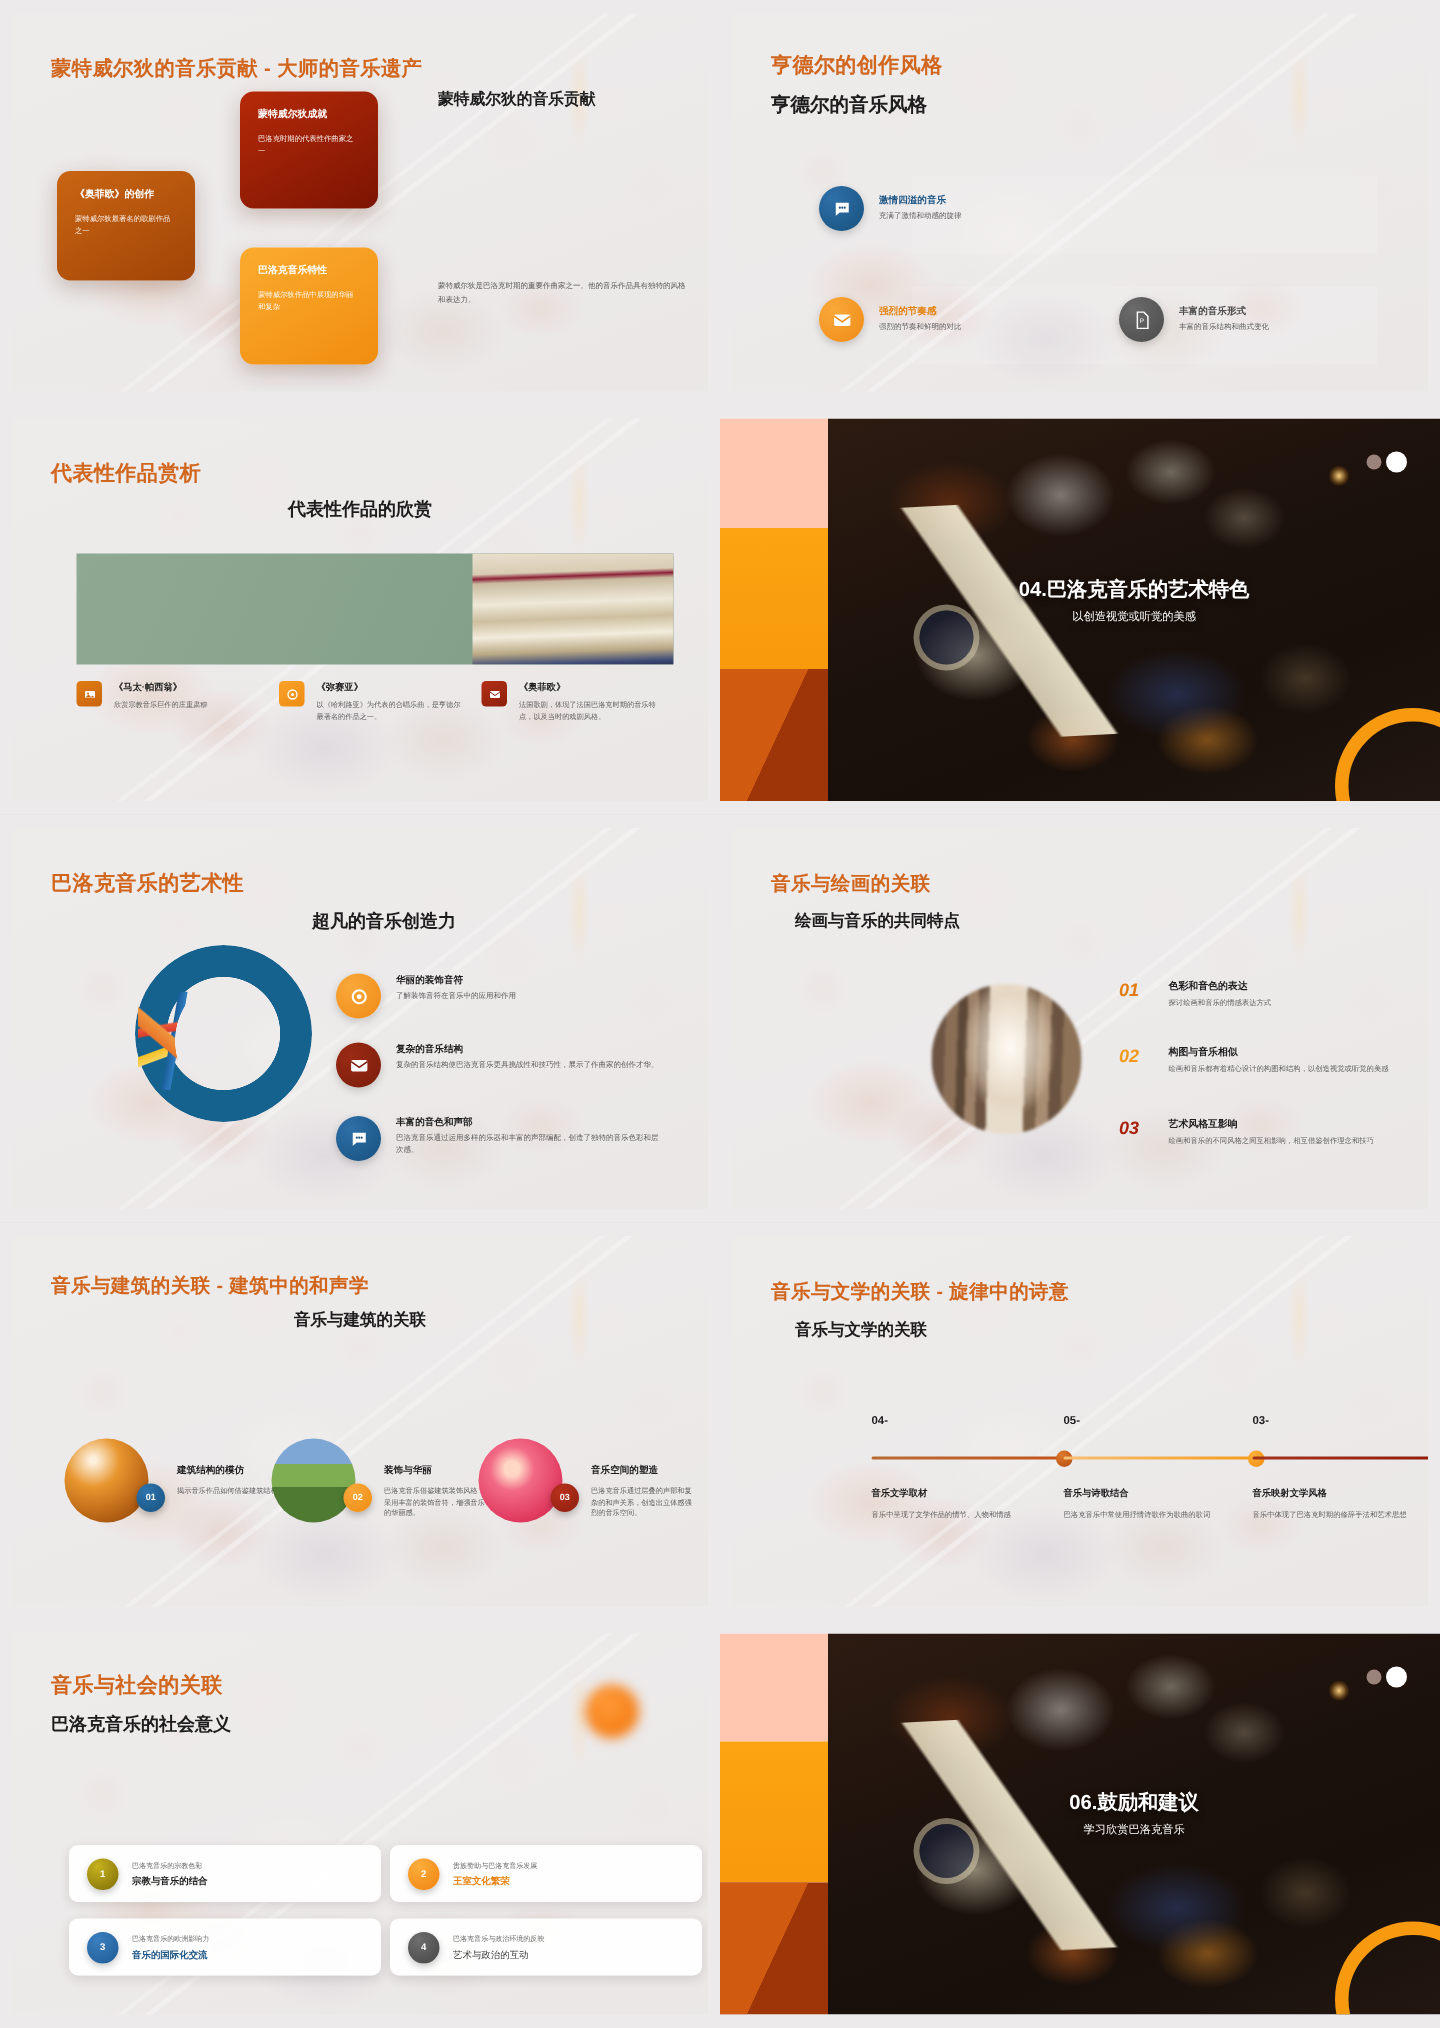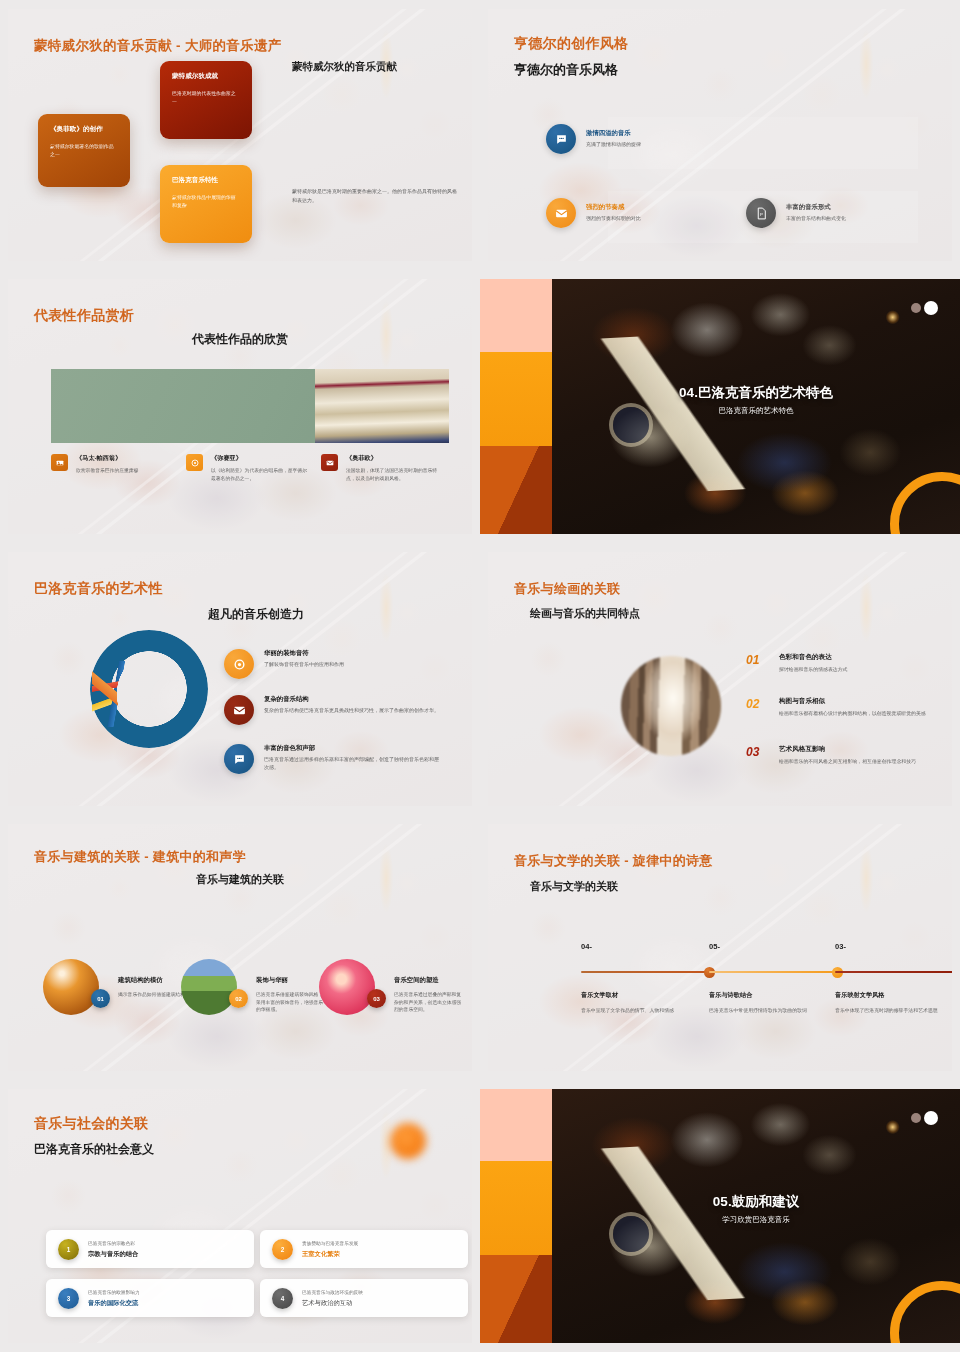--- a/index.html
+++ b/index.html
@@ -430,21 +430,21 @@
         <div class="sec-photo">
           <div class="guitar"></div>
           <div class="soundhole"></div>
           <div class="sec-dots">
             <div class="d1"></div>
               <div class="d2"></div>
           </div>
           <div class="sec-ring"></div>
           <div class="sec-text">
             <div class="sec-title">04.巴洛克音乐的艺术特色</div>
-            <div class="sec-sub">巴洛克音乐的艺术特色</div>
+            <div class="sec-sub">以创造视觉或听觉的美感</div>
           </div>
         </div>
       </div>
     </div>
   </div>
 
   <div class="slide">
     <div class="slide-inner">
       <div class="bg"></div>
       <div class="veil"></div>
@@ -664,21 +664,21 @@
         </div>
         <div class="sec-photo">
           <div class="guitar"></div>
           <div class="soundhole"></div>
           <div class="sec-dots">
             <div class="d1"></div>
               <div class="d2"></div>
           </div>
           <div class="sec-ring"></div>
           <div class="sec-text">
-            <div class="sec-title">05.鼓励和建议</div>
+            <div class="sec-title">06.鼓励和建议</div>
             <div class="sec-sub">学习欣赏巴洛克音乐</div>
           </div>
         </div>
       </div>
     </div>
   </div>
 
 </div>
 
 </body></html>

